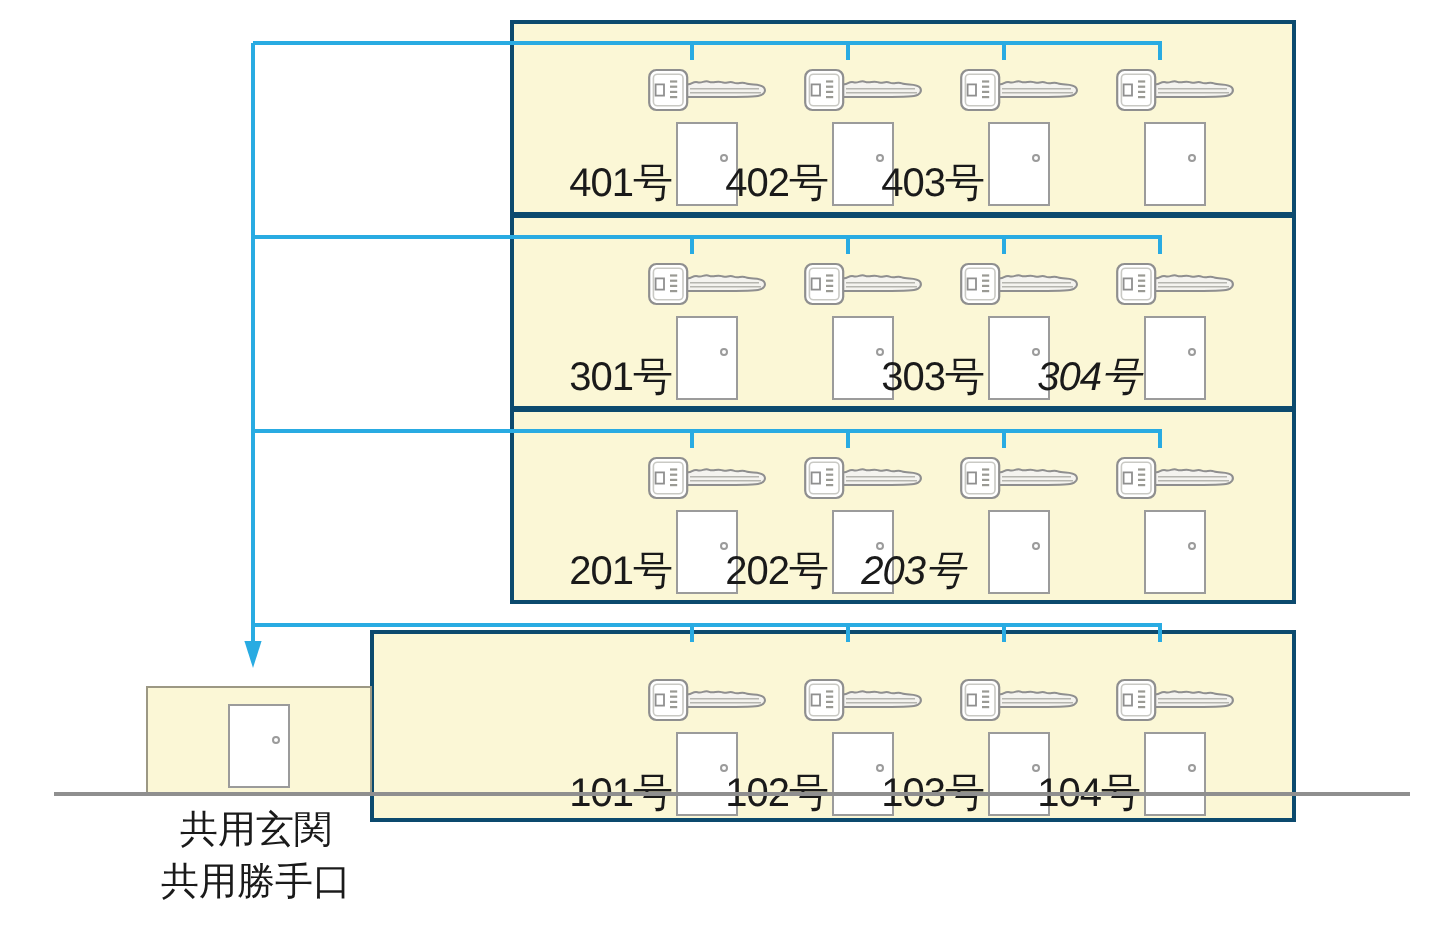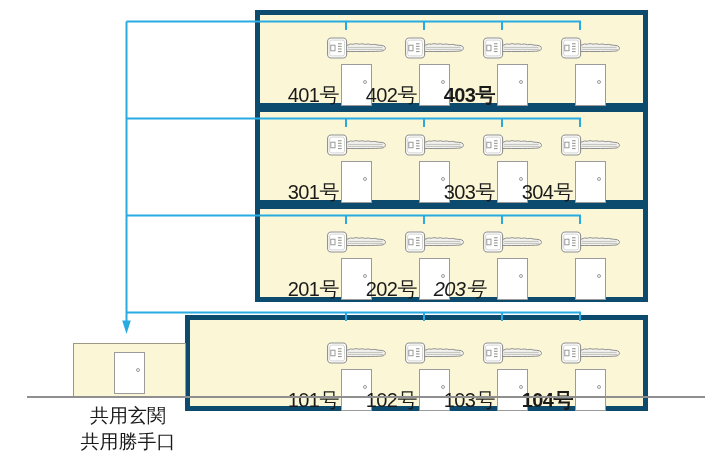--- a/index.html
+++ b/index.html
@@ -1,21 +1,21 @@
 <!DOCTYPE html>
 <html><head>
 <meta charset="utf-8">
 <style>
   html,body{margin:0;padding:0;background:#fff;}
   .canvas{
     position:relative;width:720px;height:469px;background:#ffffff;overflow:hidden;
     font-family:"Liberation Sans","DejaVu Sans",sans-serif;
   }
   .floor{
-    position:absolute;background:#FBF7D6;border:5px solid #0c4a6e;box-sizing:border-box;
+    position:absolute;background:#FBF7D6;border:2px solid #0c4a6e;box-sizing:border-box;
   }
   .annex{
     position:absolute;left:73px;top:343px;width:113px;height:55px;
     background:#FBF7D6;border:1px solid #9C9884;box-sizing:border-box;
   }
   .door{
     position:absolute;width:31px;height:42px;background:#ffffff;
     border:1px solid #9B9B9B;box-sizing:border-box;
   }
   .knob{
@@ -76,21 +76,21 @@
         <div class="door" style="left: 159px; top: 49px;">
           <span class="knob"></span>
         </div>
         <div class="room-label" style="left: 69px; top: 69px;">402号</div>
         <svg class="key" viewBox="0 0 60 22" style="left: 223px; top: 22px;">
           <use href="#key-shape"></use>
         </svg>
         <div class="door" style="left: 237px; top: 49px;">
           <span class="knob"></span>
         </div>
-        <div class="room-label" style="left: 147px; top: 69px; font-weight: bold;">403号</div>
+        <div class="room-label" style="left: 147px; top: 69px;">403号</div>
         <svg class="key" viewBox="0 0 60 22" style="left: 301px; top: 22px;">
           <use href="#key-shape"></use>
         </svg>
         <div class="door" style="left: 315px; top: 49px;">
           <span class="knob"></span>
         </div>
       </div>
       <div class="floor" style="left: 255px; top: 107px; width: 393px; height: 98px;">
         <svg class="key" viewBox="0 0 60 22" style="left: 67px; top: 22px;">
           <use href="#key-shape"></use>
@@ -111,21 +111,21 @@
         <div class="door" style="left: 237px; top: 49px;">
           <span class="knob"></span>
         </div>
         <div class="room-label" style="left: 147px; top: 69px;">303号</div>
         <svg class="key" viewBox="0 0 60 22" style="left: 301px; top: 22px;">
           <use href="#key-shape"></use>
         </svg>
         <div class="door" style="left: 315px; top: 49px;">
           <span class="knob"></span>
         </div>
-        <div class="room-label" style="left: 225px; top: 69px;">304号</div>
+        <div class="room-label" style="left: 225px; top: 69px; font-style: italic;">304号</div>
       </div>
       <div class="floor" style="left: 255px; top: 204px; width: 393px; height: 98px;">
         <svg class="key" viewBox="0 0 60 22" style="left: 67px; top: 22px;">
           <use href="#key-shape"></use>
         </svg>
         <div class="door" style="left: 81px; top: 49px;">
           <span class="knob"></span>
         </div>
         <div class="room-label" style="left: -9px; top: 69px; text-align: right;">201号</div>
         <svg class="key" viewBox="0 0 60 22" style="left: 145px; top: 22px;">
@@ -170,21 +170,21 @@
         <div class="door" style="left: 307px; top: 49px;">
           <span class="knob"></span>
         </div>
         <div class="room-label" style="left: 217px; top: 69px;">103号</div>
         <svg class="key" viewBox="0 0 60 22" style="left: 371px; top: 22px;">
           <use href="#key-shape"></use>
         </svg>
         <div class="door" style="left: 385px; top: 49px;">
           <span class="knob"></span>
         </div>
-        <div class="room-label" style="left: 295px; top: 69px; font-weight: bold;">104号</div>
+        <div class="room-label" style="left: 295px; top: 69px;">104号</div>
       </div>
     </div>
 
   <div class="annex">
     <div class="door" style="left:40px;top:8px;">
       <span class="knob"></span>
     </div>
   </div>
 
   <div class="ground-line"></div>

